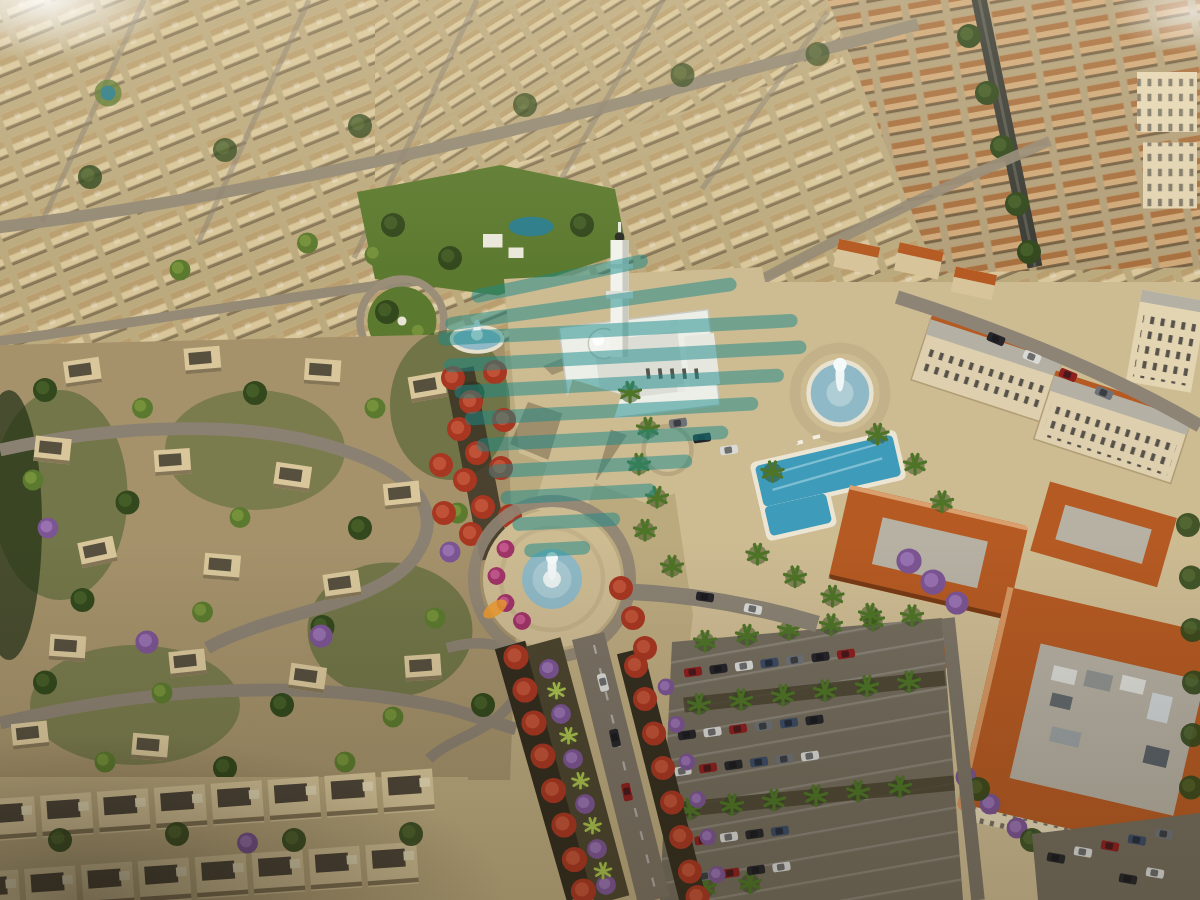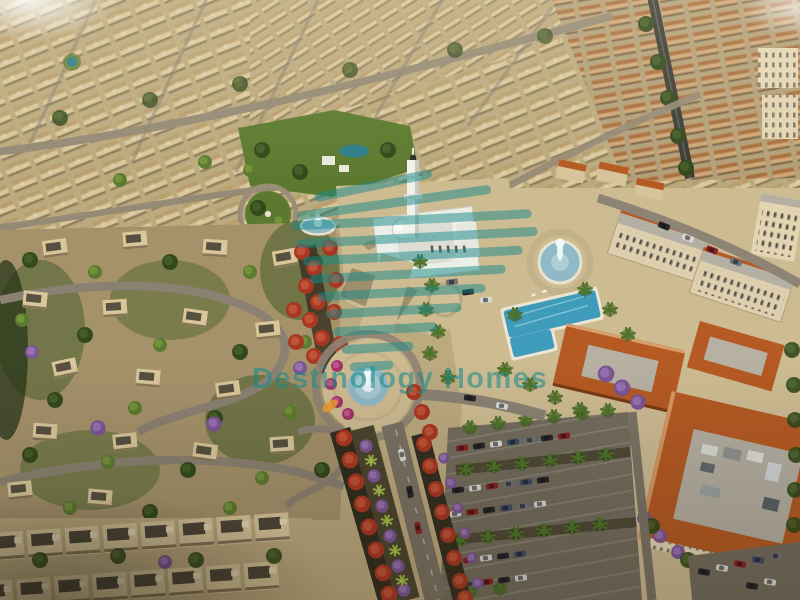--- a/index.html
+++ b/index.html
@@ -624,14 +624,13 @@
     <rect x="304" y="252" width="220" height="9" rx="4.5" class="fwm"></rect>
     <rect x="310" y="270" width="196" height="9" rx="4.5" class="fwm"></rect>
     <rect x="317" y="288" width="168" height="9" rx="4.5" class="fwm"></rect>
     <rect x="324" y="306" width="136" height="9" rx="4.5" class="fwm"></rect>
     <rect x="331" y="324" width="104" height="9" rx="4.5" class="fwm"></rect>
     <rect x="338" y="342" width="72" height="9" rx="4.5" class="fwm"></rect>
     <rect x="345" y="360" width="44" height="9" rx="4.5" class="fwm"></rect>
   </g>
 </svg>
 
-<div class="watermark-text">Destinology Homes</div>
 </div>
 
 </body></html>

